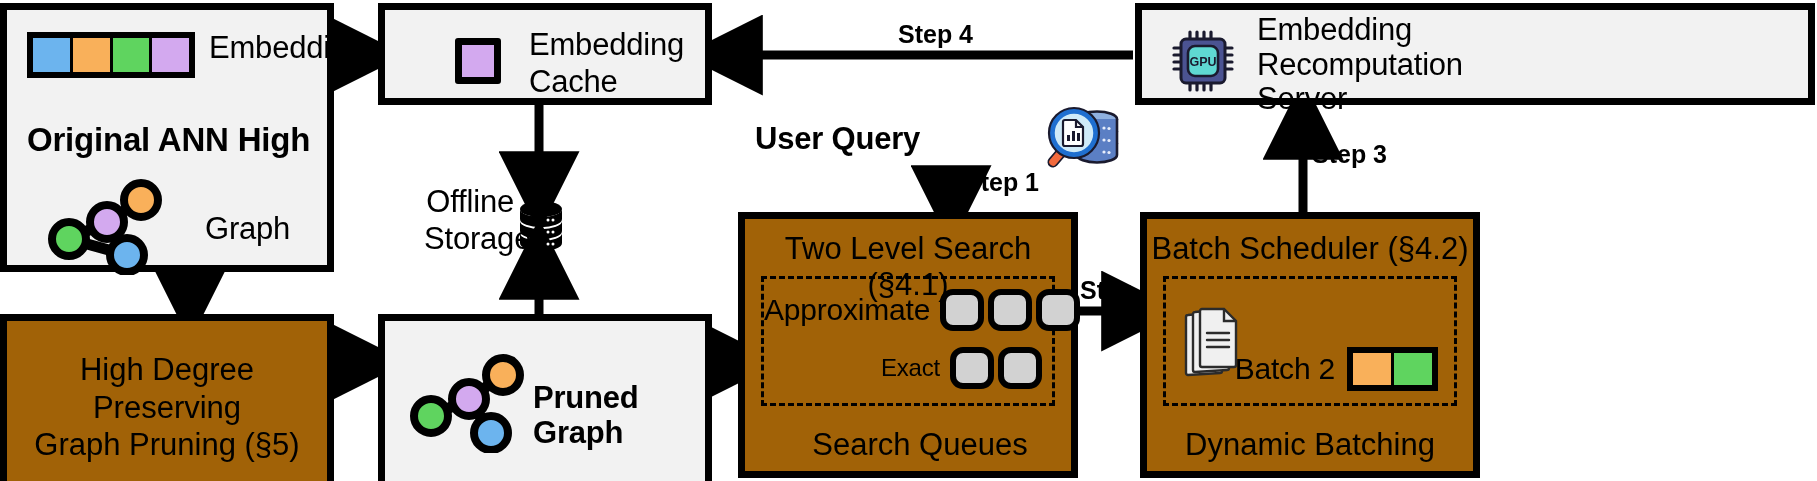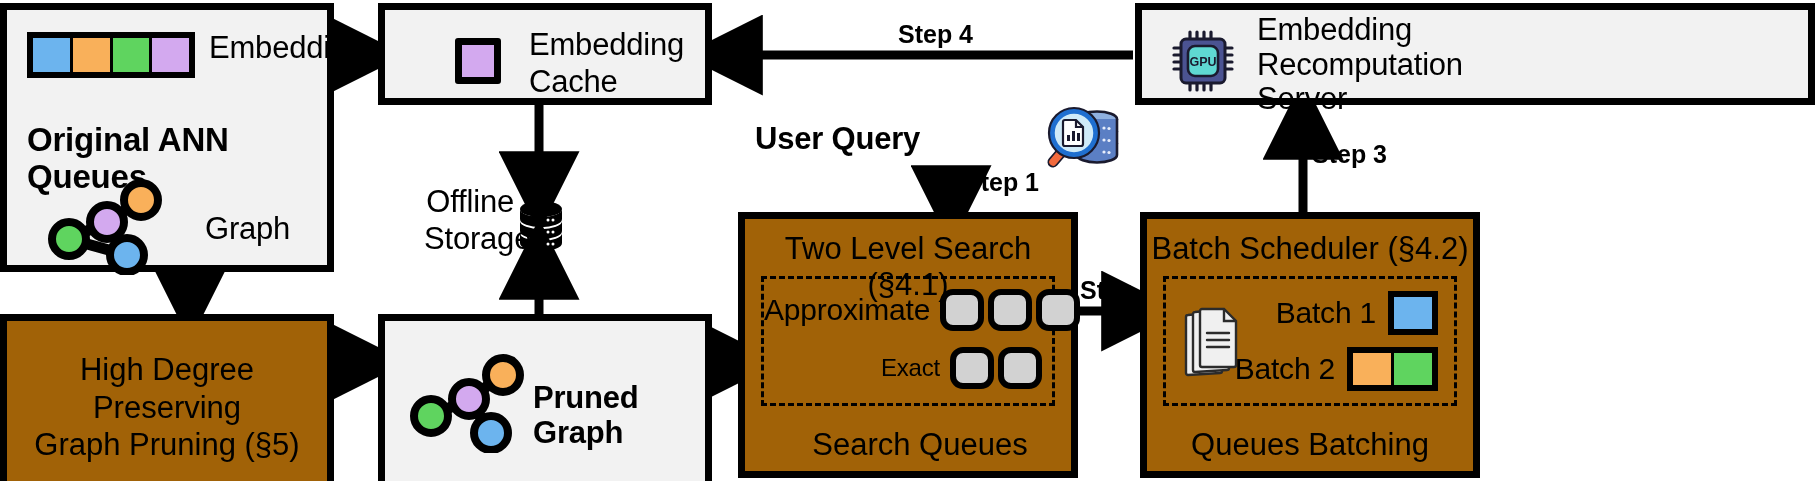--- a/index.html
+++ b/index.html
@@ -122,21 +122,21 @@
     <div style="position:absolute; left:20px; top:22px;">
       <div class="embed-strip">
         <div class="cell" style="background:#6cb4ee"></div>
         <div class="cell" style="background:#f9b05a"></div>
         <div class="cell" style="background:#5fd45f"></div>
         <div class="cell" style="background:#d3a9ef"></div>
       </div>
     </div>
     <div class="label" style="position:absolute; left:202px; top:21px;">Embedding</div>
 
-    <div class="label bold" style="position:absolute; left:20px; top:112px; font-size:33px;">Original ANN Queues</div>
+    <div class="label bold" style="position:absolute; left:20px; top:112px; font-size:33px;">Original ANN High</div>
 
     <svg class="graph-ico" style="position:absolute; left:38px; top:165px;" width="140" height="100" viewBox="0 0 140 100">
       <g stroke="#000" stroke-width="11" stroke-linecap="round">
         <line x1="96" y1="25" x2="62" y2="47"></line>
         <line x1="62" y1="47" x2="24" y2="64"></line>
         <line x1="62" y1="47" x2="82" y2="80"></line>
         <line x1="24" y1="64" x2="82" y2="80"></line>
       </g>
       <g stroke="#000" stroke-width="8">
         <circle cx="96" cy="25" r="17" fill="#f9b05a"></circle>
@@ -270,36 +270,30 @@
           <path d="M16,4 a2,2 0 0 1 2,-2 L40,2 L52,14 L52,58 a2,2 0 0 1 -2,2 L18,60 a2,2 0 0 1 -2,-2 Z"></path>
         </g>
         <path d="M40,2 L40,14 L52,14" fill="none" stroke="#2b2b2b" stroke-width="2.4"></path>
         <g stroke="#2b2b2b" stroke-width="2.4" stroke-linecap="round">
           <line x1="23" y1="26" x2="45" y2="26"></line>
           <line x1="23" y1="33" x2="45" y2="33"></line>
           <line x1="23" y1="40" x2="45" y2="40"></line>
         </g>
       </svg>
 
-      <div style="position:absolute; left:0; top:12px; width:100%; display:flex; align-items:center; justify-content:flex-end; gap:12px; padding-right:16px; box-sizing:border-box;">
-        <span class="label" style="font-size:30px;">Batch 1</span>
-        <span class="chip-row">
-          <span class="chip" style="background:#6cb4ee"></span>
-        </span>
-      </div>
       <div style="position:absolute; left:0; top:68px; width:100%; display:flex; align-items:center; justify-content:flex-end; gap:12px; padding-right:16px; box-sizing:border-box;">
         <span class="label" style="font-size:30px;">Batch 2</span>
         <span class="chip-row">
           <span class="chip" style="background:#f9b05a"></span>
           <span class="chip" style="background:#5fd45f"></span>
         </span>
       </div>
     </div>
 
-    <div class="title" style="position:absolute; left:0; bottom:8px;">Queues Batching</div>
+    <div class="title" style="position:absolute; left:0; bottom:8px;">Dynamic Batching</div>
   </div>
 
   <div class="steplab" style="left:1312px; top:140px;">Step 3</div>
 
   <div class="box" style="left:1135px; top:3px; width:680px; height:102px;">
     <svg style="position:absolute; left:28px; top:18px;" width="66" height="66" viewBox="0 0 66 66">
       <g stroke="#1a1a2e" stroke-width="3.2" stroke-linecap="round">
         <line x1="20" y1="4" x2="20" y2="12"></line>
         <line x1="27" y1="4" x2="27" y2="12"></line>
         <line x1="34" y1="4" x2="34" y2="12"></line>

